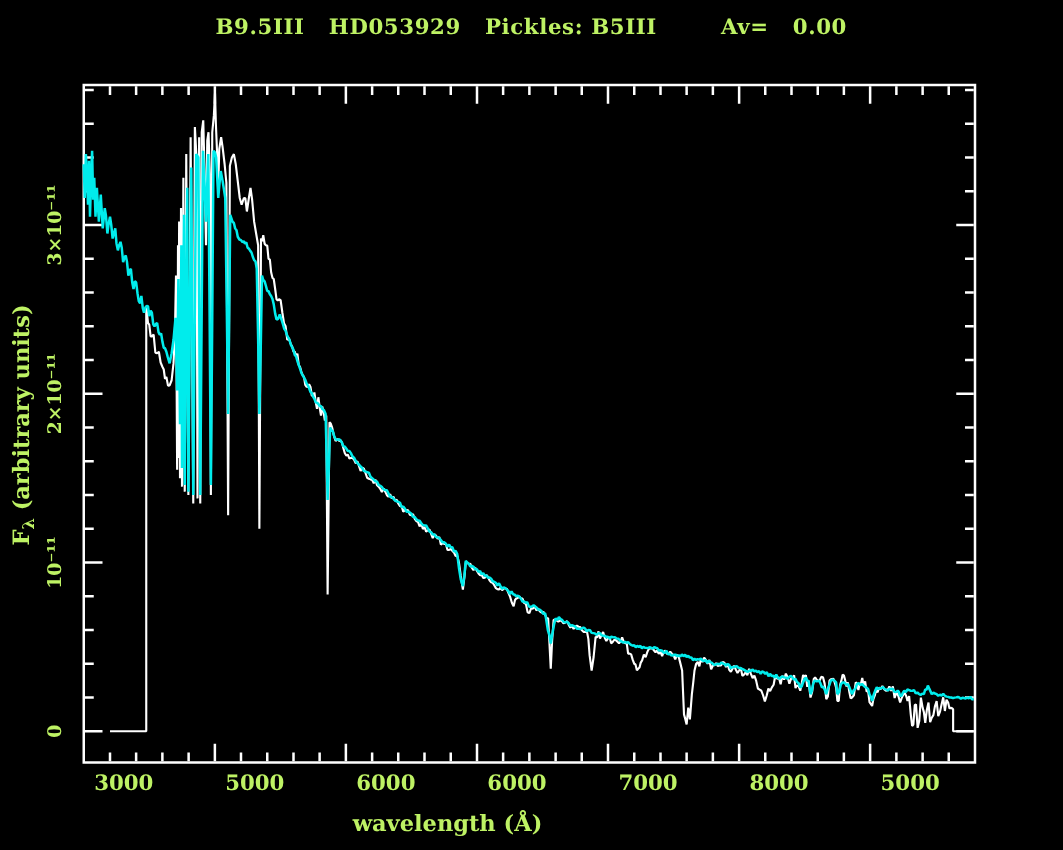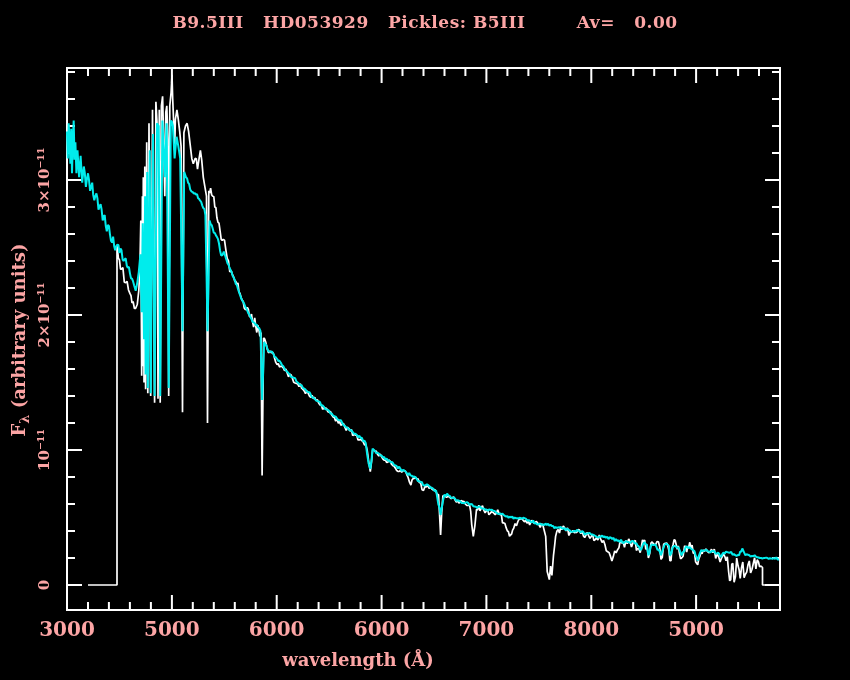--- a/index.html
+++ b/index.html
@@ -1,27 +1,27 @@
 <!DOCTYPE html>
 <html><head>
 <meta charset="utf-8">
 <style>
   html,body{margin:0;padding:0;background:#000;}
   .stage{position:relative;width:850px;height:680px;background:#000;overflow:hidden;
-         font-family:"DejaVu Serif", serif;color:#fca5a5;}
+         font-family:"DejaVu Serif", serif;color:#bef264;}
   .title{position:absolute;top:12px;left:0;width:850px;text-align:center;
          font-size:17px;font-weight:bold;letter-spacing:.5px;white-space:pre;}
   .chart-svg{position:absolute;left:0;top:0;}
   .xlabel{position:absolute;top:649px;left:0;width:716px;text-align:center;
           font-size:18px;font-weight:bold;}
   .ylabel{position:absolute;left:18px;top:340px;transform:translate(-50%,-50%) rotate(-90deg);
           transform-origin:center;font-size:18px;font-weight:bold;white-space:pre;}
   .ylabel .sub{font-size:13px;position:relative;top:4px;}
   .xtick{position:absolute;top:617px;transform:translateX(-50%);
-         font-size:20px;font-weight:bold;white-space:pre;}
+         font-size:17px;font-weight:bold;white-space:pre;margin-left:32px;}
   .ytick{position:absolute;transform:translate(-50%,-50%) rotate(-90deg);
          font-size:15px;font-weight:bold;white-space:pre;}
 </style>
 </head>
 <body>
 
 <div class="stage">
 
   <div class="title">B9.5III   HD053929   Pickles: B5III        Av=   0.00</div>
 

